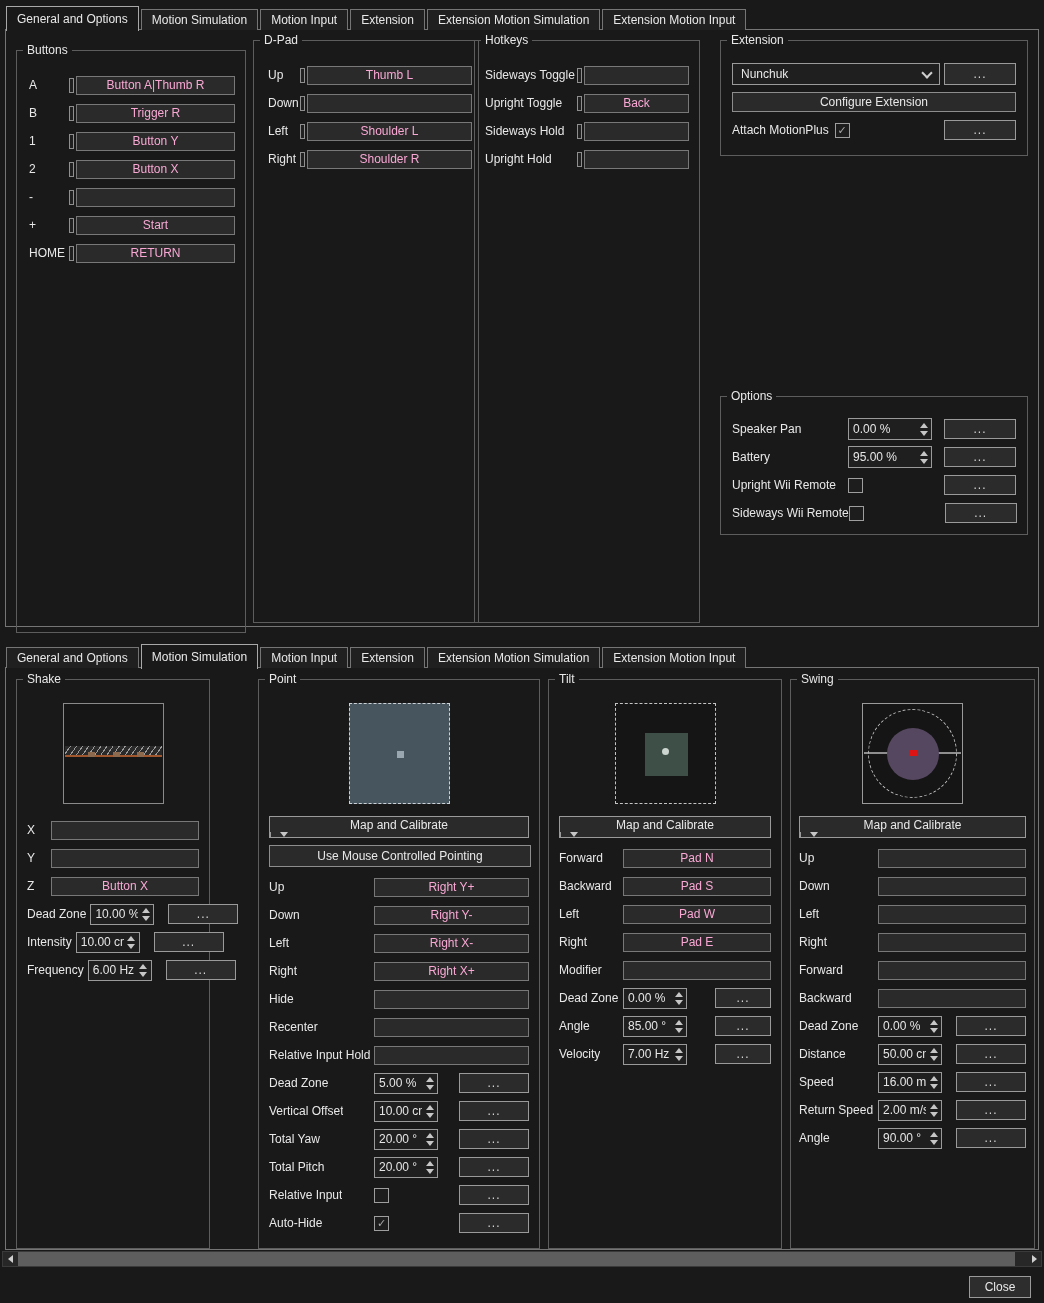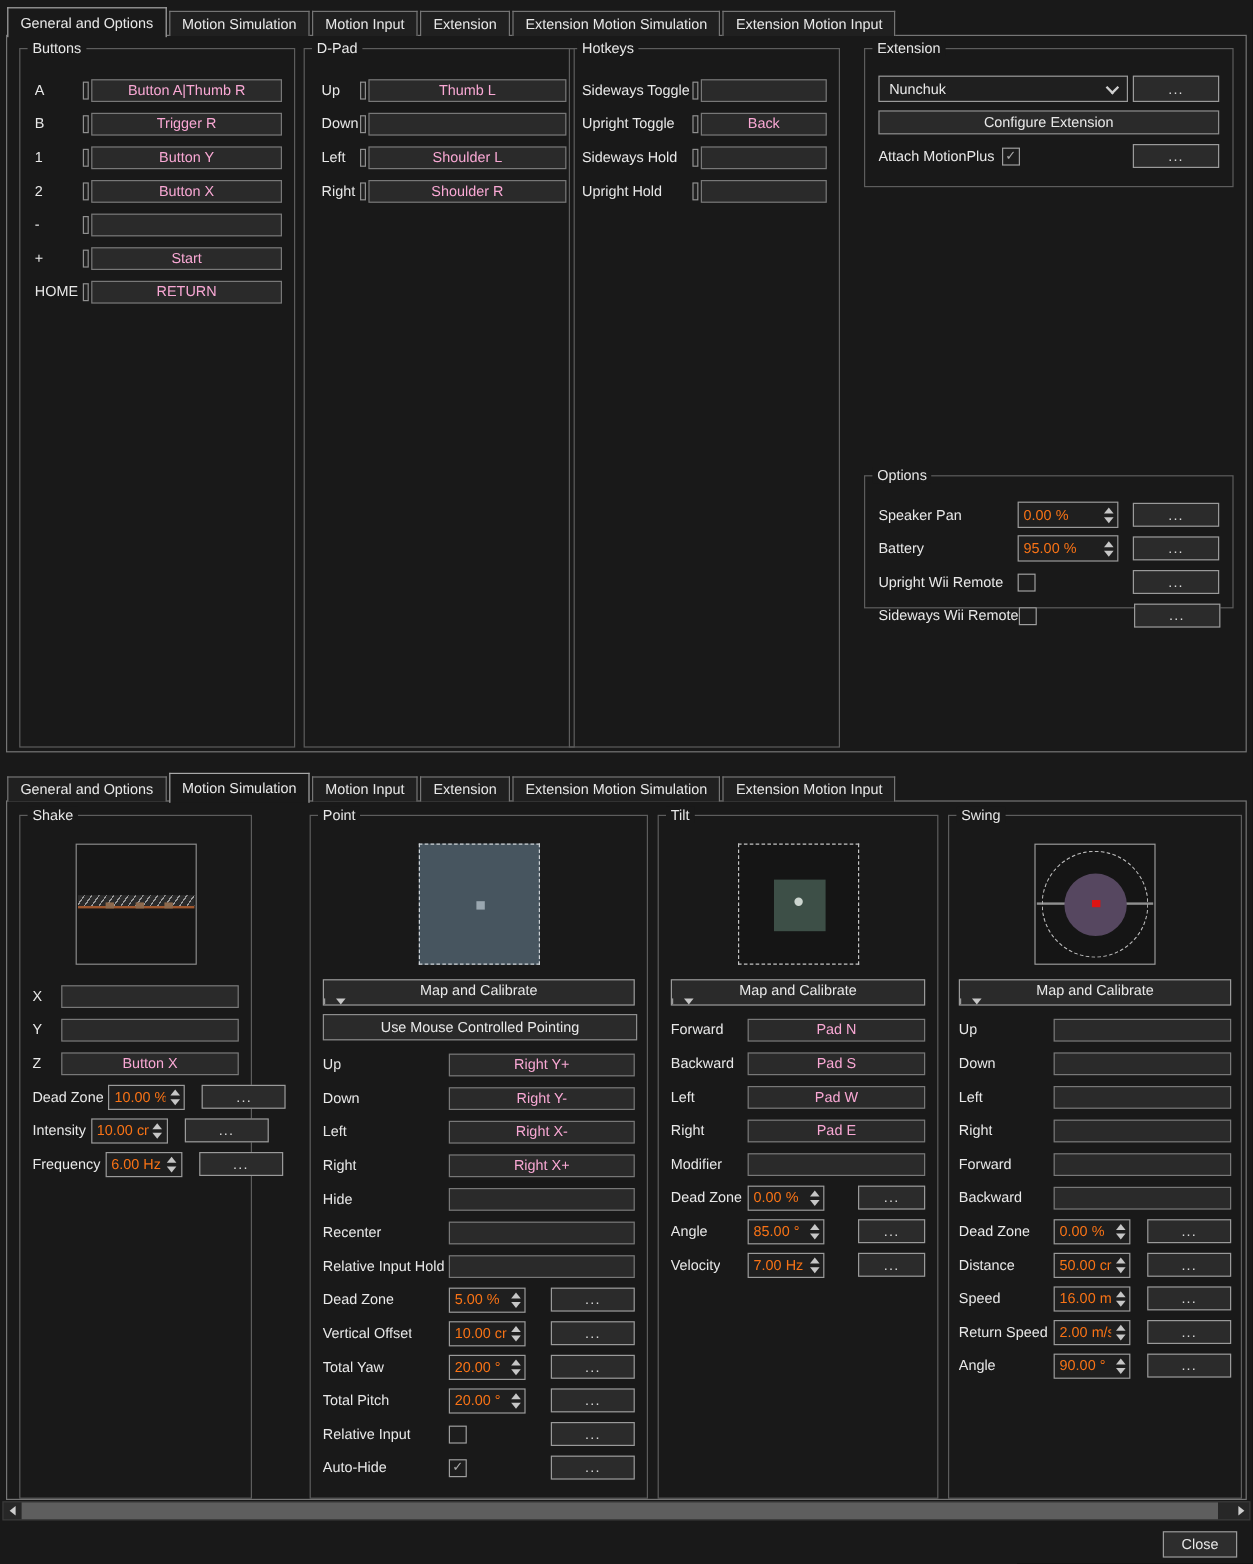--- a/index.html
+++ b/index.html
@@ -23,21 +23,21 @@
   .rlabel{white-space:nowrap;overflow:hidden;flex:none;}
   .grow{flex:1;}
   .map-btn{height:19px;background:#2a2a2a;border:1px solid #787878;color:#f9a8d4;
     font-family:"Liberation Sans",sans-serif;font-size:12px;display:flex;align-items:center;
     justify-content:center;white-space:nowrap;overflow:hidden;box-sizing:border-box;padding:0 3px;cursor:default;}
   .indicator{flex:none;width:5px;height:15px;border:1px solid #8f8f8f;background:#202020;
     box-sizing:border-box;margin-right:2px;}
   .text-input{background:#232323;border:1px solid #8a8a8a;height:18px;box-sizing:border-box;}
   .spin{display:flex;align-items:center;background:#1f1f1f;border:1px solid #9a9a9a;height:21px;
     box-sizing:border-box;padding-left:4px;cursor:default;}
-  .spin-val{flex:1;overflow:hidden;white-space:nowrap;color:#f97316;}
+  .spin-val{flex:1;overflow:hidden;white-space:nowrap;color:#e5e5e5;}
   .arrows{flex:none;width:15px;display:flex;flex-direction:column;align-items:center;gap:3px;}
   .tri-up{width:0;height:0;border-left:4px solid transparent;border-right:4px solid transparent;border-bottom:5px solid #c6c6c6;}
   .tri-down{width:0;height:0;border-left:4px solid transparent;border-right:4px solid transparent;border-top:5px solid #c6c6c6;}
   .more-btn{background:#2b2b2b;border:1px solid #9a9a9a;color:#d8d8d8;height:20px;box-sizing:border-box;
     display:flex;align-items:center;justify-content:center;font-family:"Liberation Sans",sans-serif;
     font-size:12px;letter-spacing:1px;cursor:default;}
   .checkbox{width:13px;height:13px;border:1px solid #9e9e9e;background:#1d1d1d;box-sizing:content-box;
     display:flex;align-items:center;justify-content:center;color:#a9a9a9;font-size:11px;line-height:11px;cursor:default;}
   .select{display:flex;align-items:center;background:#1f1f1f;border:1px solid #9a9a9a;height:22px;
     box-sizing:border-box;padding:0 8px;cursor:default;}
@@ -101,21 +101,21 @@
     <div class="tab selected">General and Options</div>
     <div class="tab">Motion Simulation</div>
     <div class="tab">Motion Input</div>
     <div class="tab">Extension</div>
     <div class="tab">Extension Motion Simulation</div>
     <div class="tab">Extension Motion Input</div>
   </div>
 
   <div class="panel" style="top:29px;height:598px;">
 
-    <div class="group" style="left:10px;top:10px;width:230px;height:583px;">
+    <div class="group" style="left:10px;top:20px;width:230px;height:583px;">
       <span class="gtitle">Buttons</span>
       <div class="btn-rows" style="padding-top:20px;">
         <div class="row">
           <span class="rlabel">A</span>
           <span class="indicator"></span>
           <button class="map-btn grow">Button A|Thumb R</button>
         </div>
         <div class="row">
           <span class="rlabel">B</span>
           <span class="indicator"></span>
@@ -217,21 +217,21 @@
           <span class="checkbox" style="margin-left:6px;">
             <span>✓</span>
           </span>
           <span class="grow"></span>
           <button class="more-btn w72">...</button>
         </div>
       </div>
     </div>
 
 
-    <div class="group" style="left:714px;top:366px;width:308px;height:111px;">
+    <div class="group" style="left:714px;top:366px;width:308px;height:139px;">
       <span class="gtitle">Options</span>
       <div style="padding:18px 11px 0;">
         <div class="row">
           <span class="rlabel">Speaker Pan</span>
           <span class="rbox rbox168">
             <span class="spin w84" style="height:22px;">
               <span class="spin-val">0.00 %</span>
               <span class="arrows">
                   <i class="tri-up"></i>
                   <i class="tri-down"></i>

